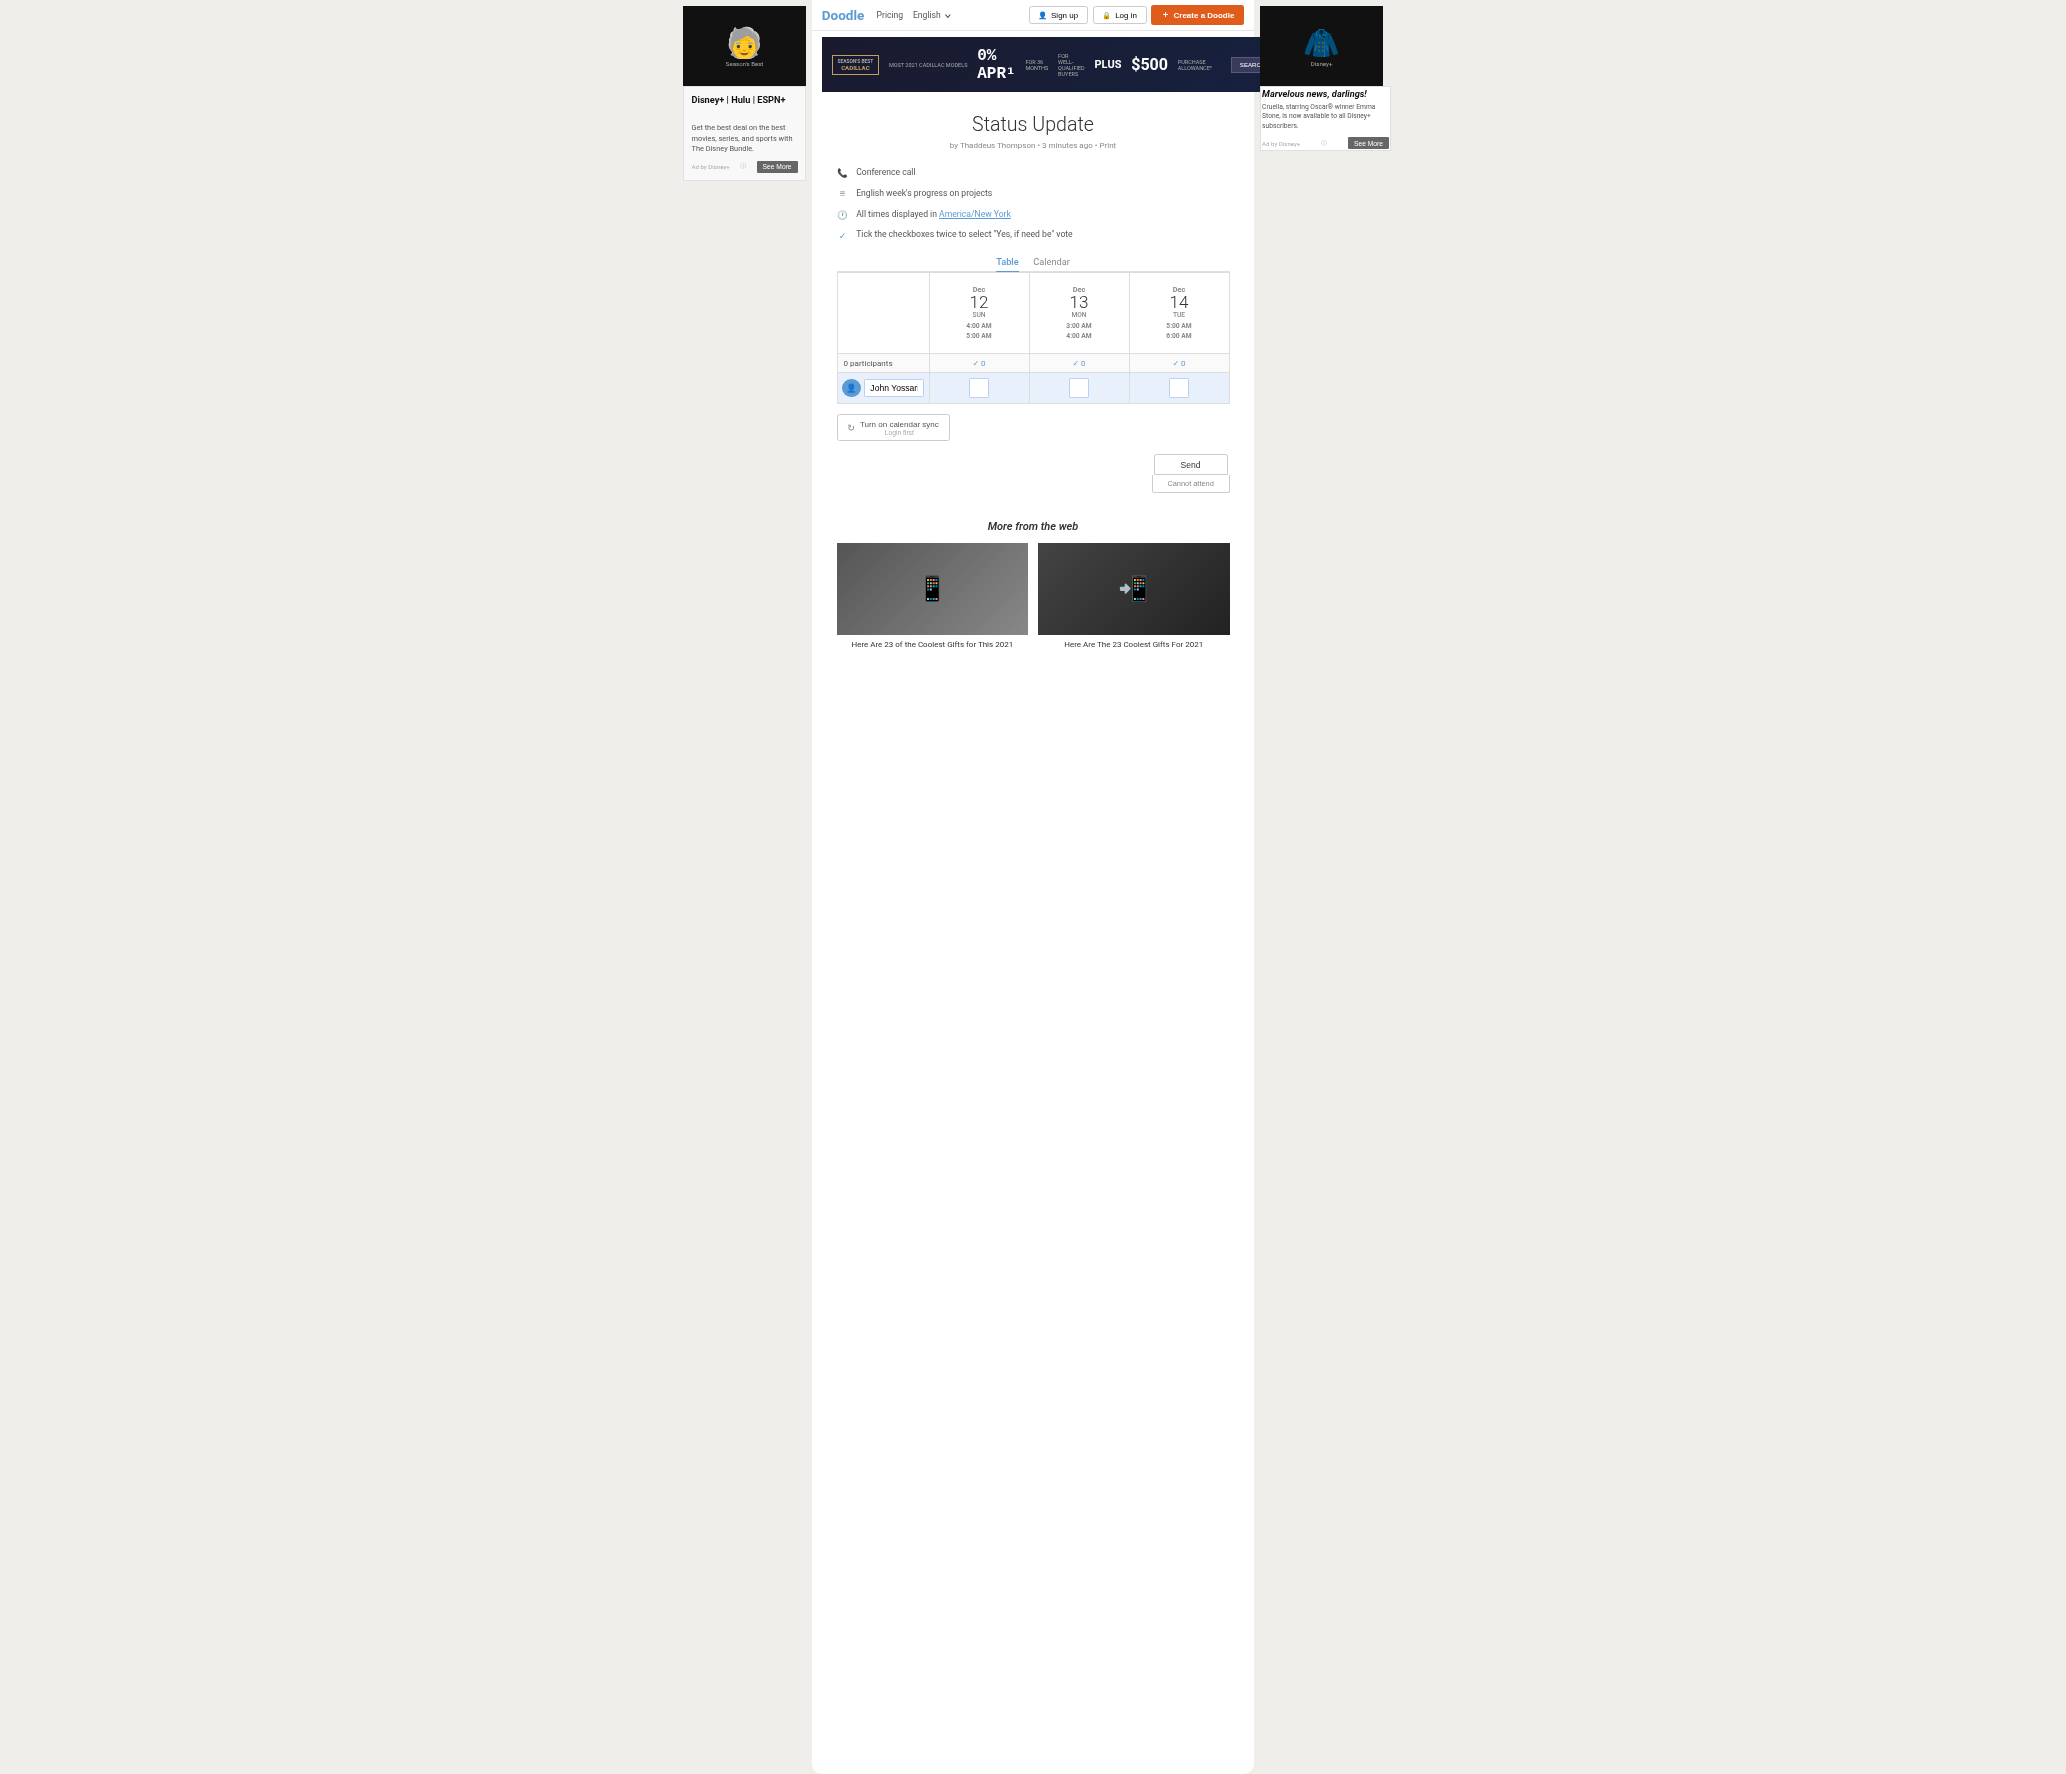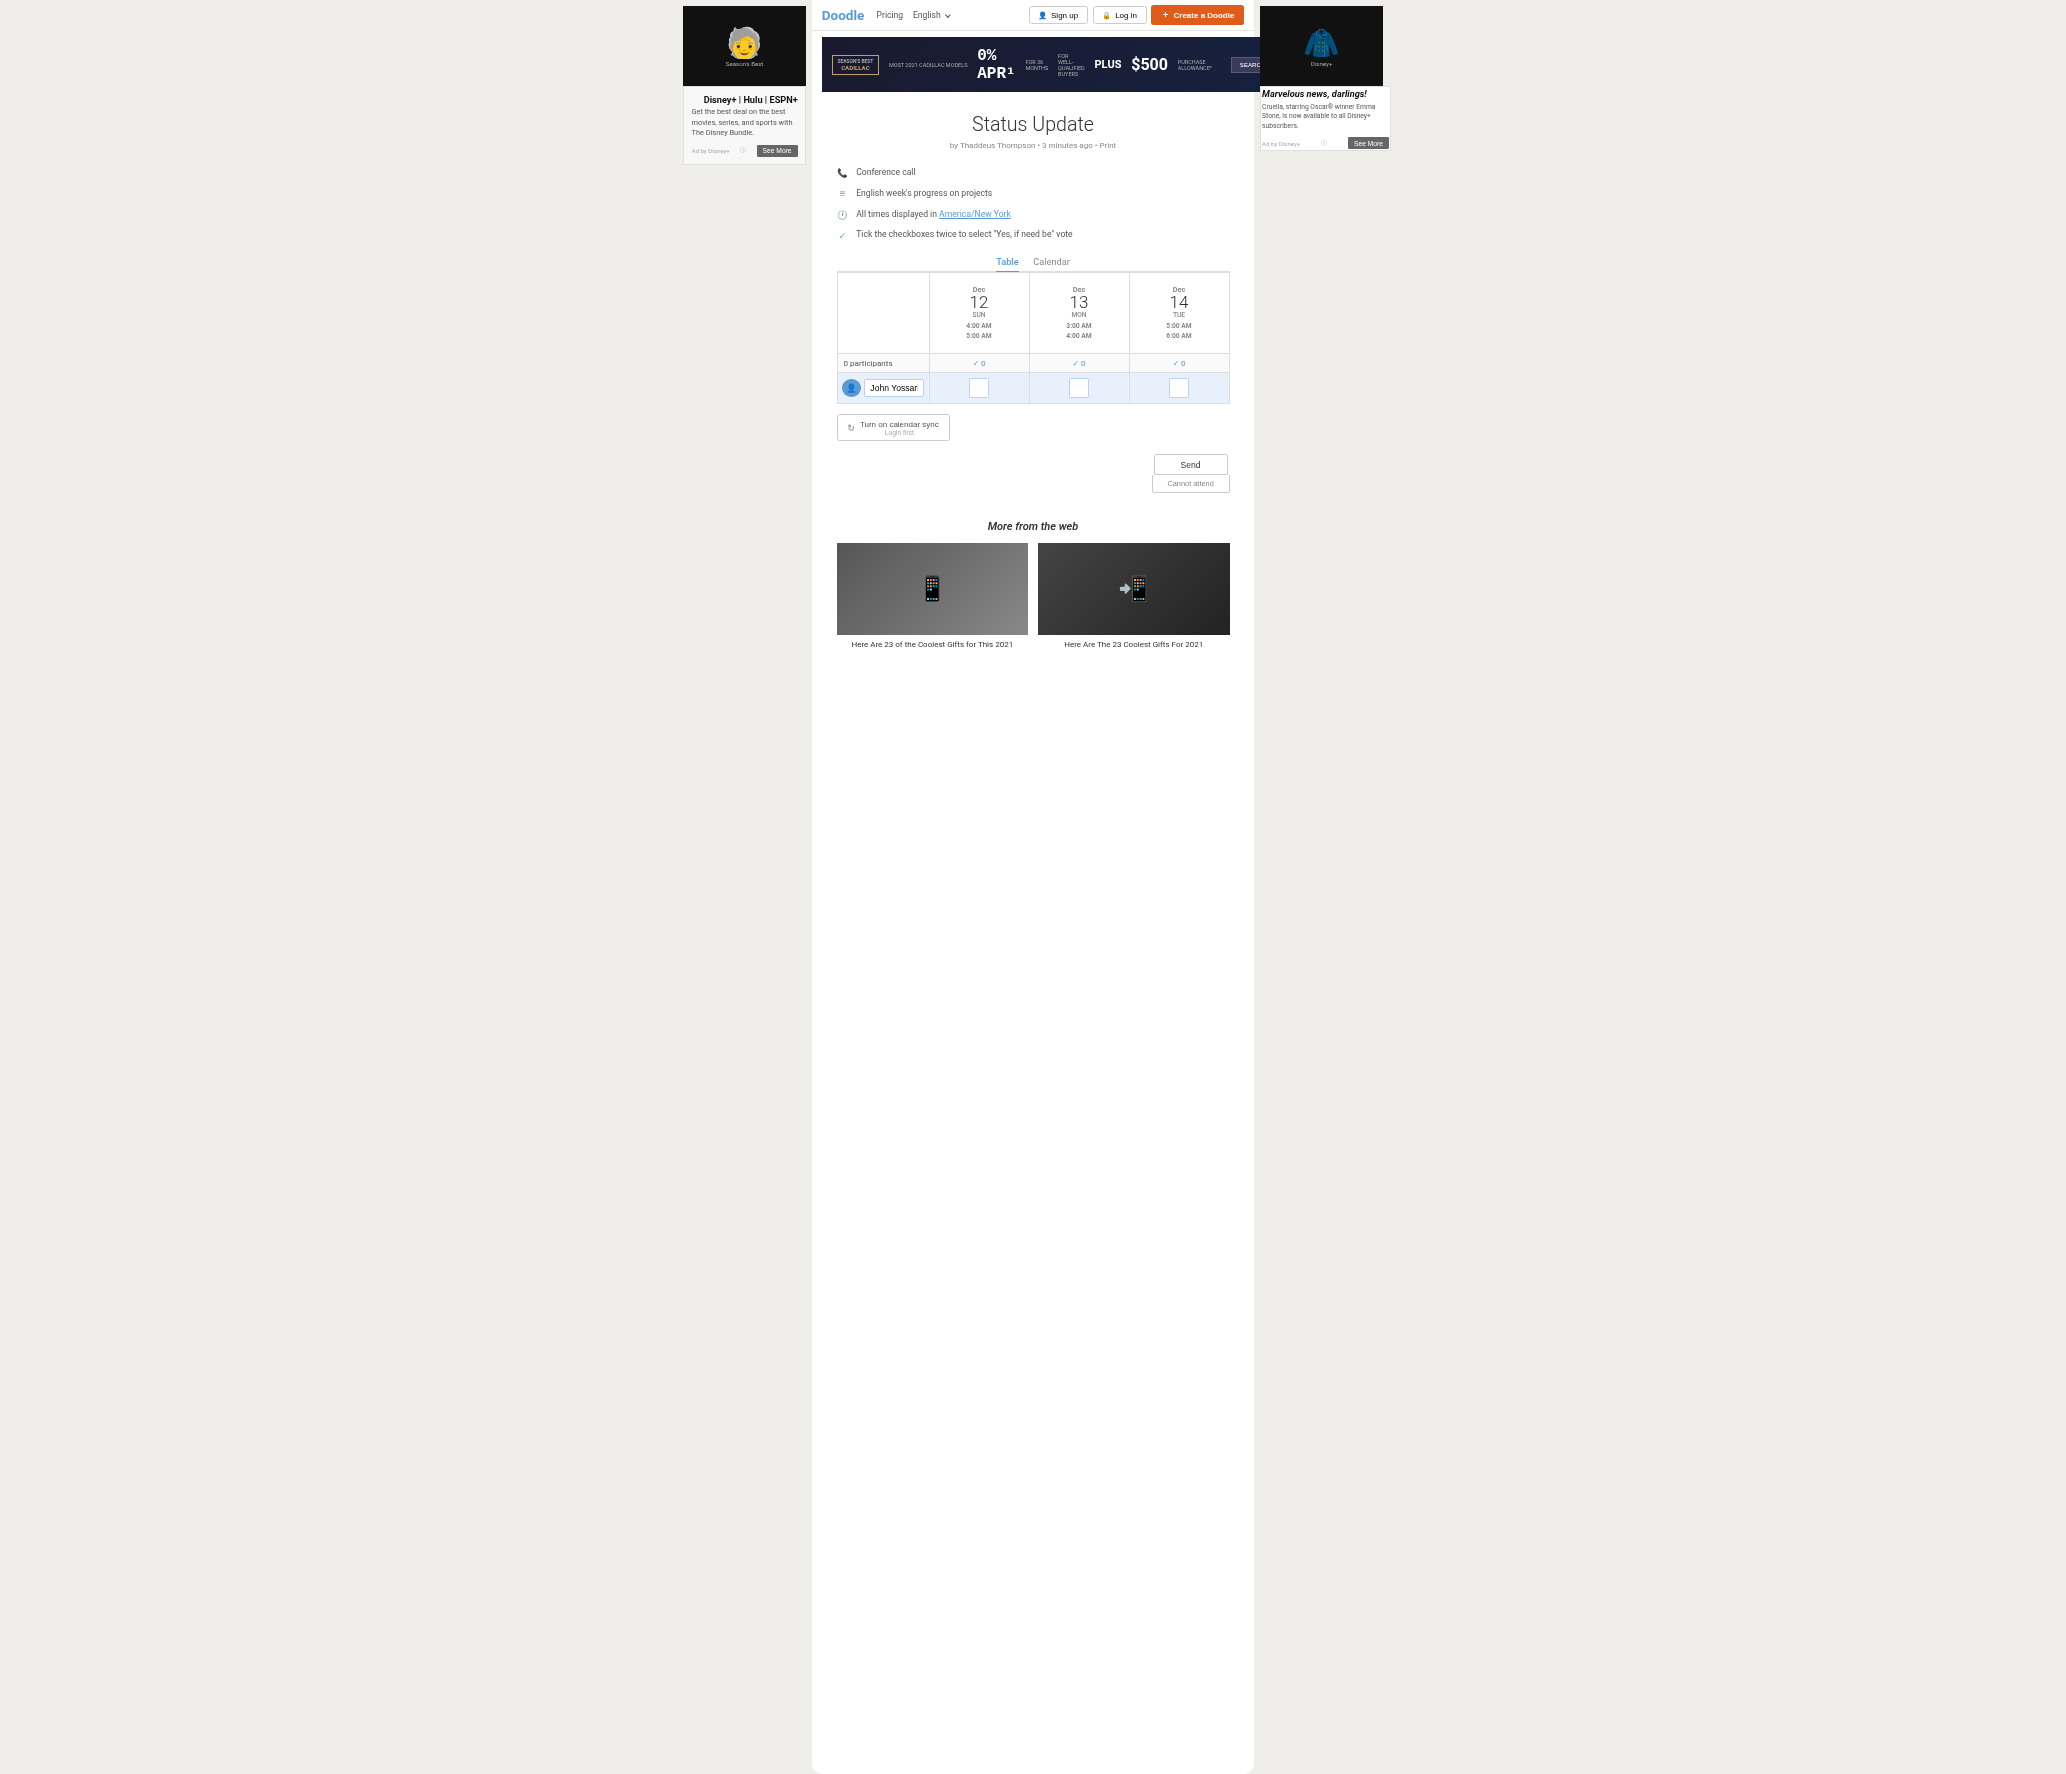--- a/index.html
+++ b/index.html
@@ -95,21 +95,21 @@
 <div class="page-wrapper">
 
   <div class="left-ad">
     <div style="background:#111; height:80px; width:123px; overflow:hidden; display:flex; align-items:center; justify-content:center; position:relative;">
       <div style="text-align:center; color:#fff;">
         <div style="font-size:29.4px;">🧓</div>
         <div style="font-size:6.1px; color:#aaa;">Season's Best</div>
       </div>
     </div>
     <div style="background:#f8f8f8; border:0.6px solid #e0e0e0; padding:7.4px; width:123px;">
-      <div style="font-size:9.2px; font-weight:bold; color:#111; margin-bottom:2px;text-align:right;">Disney+ | Hulu | ESPN+</div>
+      <div style="font-size:9.2px; font-weight:bold; color:#111; margin-bottom:18px;">Disney+ | Hulu | ESPN+</div>
       <div style="font-size:7.4px; color:#555; line-height:1.4; margin-bottom:6.1px;">Get the best deal on the best movies, series, and sports with The Disney Bundle.</div>
       <div style="display:flex; align-items:center; justify-content:space-between; margin-top:4.9px;">
         <span style="font-size:6.1px; color:#aaa;">Ad by Disney+</span>
         <span style="font-size:6.1px; color:#aaa;">ⓘ</span>
         <button style="background:#666; color:#fff; border:none; padding:2.5px 6.1px; font-size:6.7px; cursor:pointer; border-radius:1.2px;">See More</button>
       </div>
     </div>
   </div>
 
   <div class="main-content">

